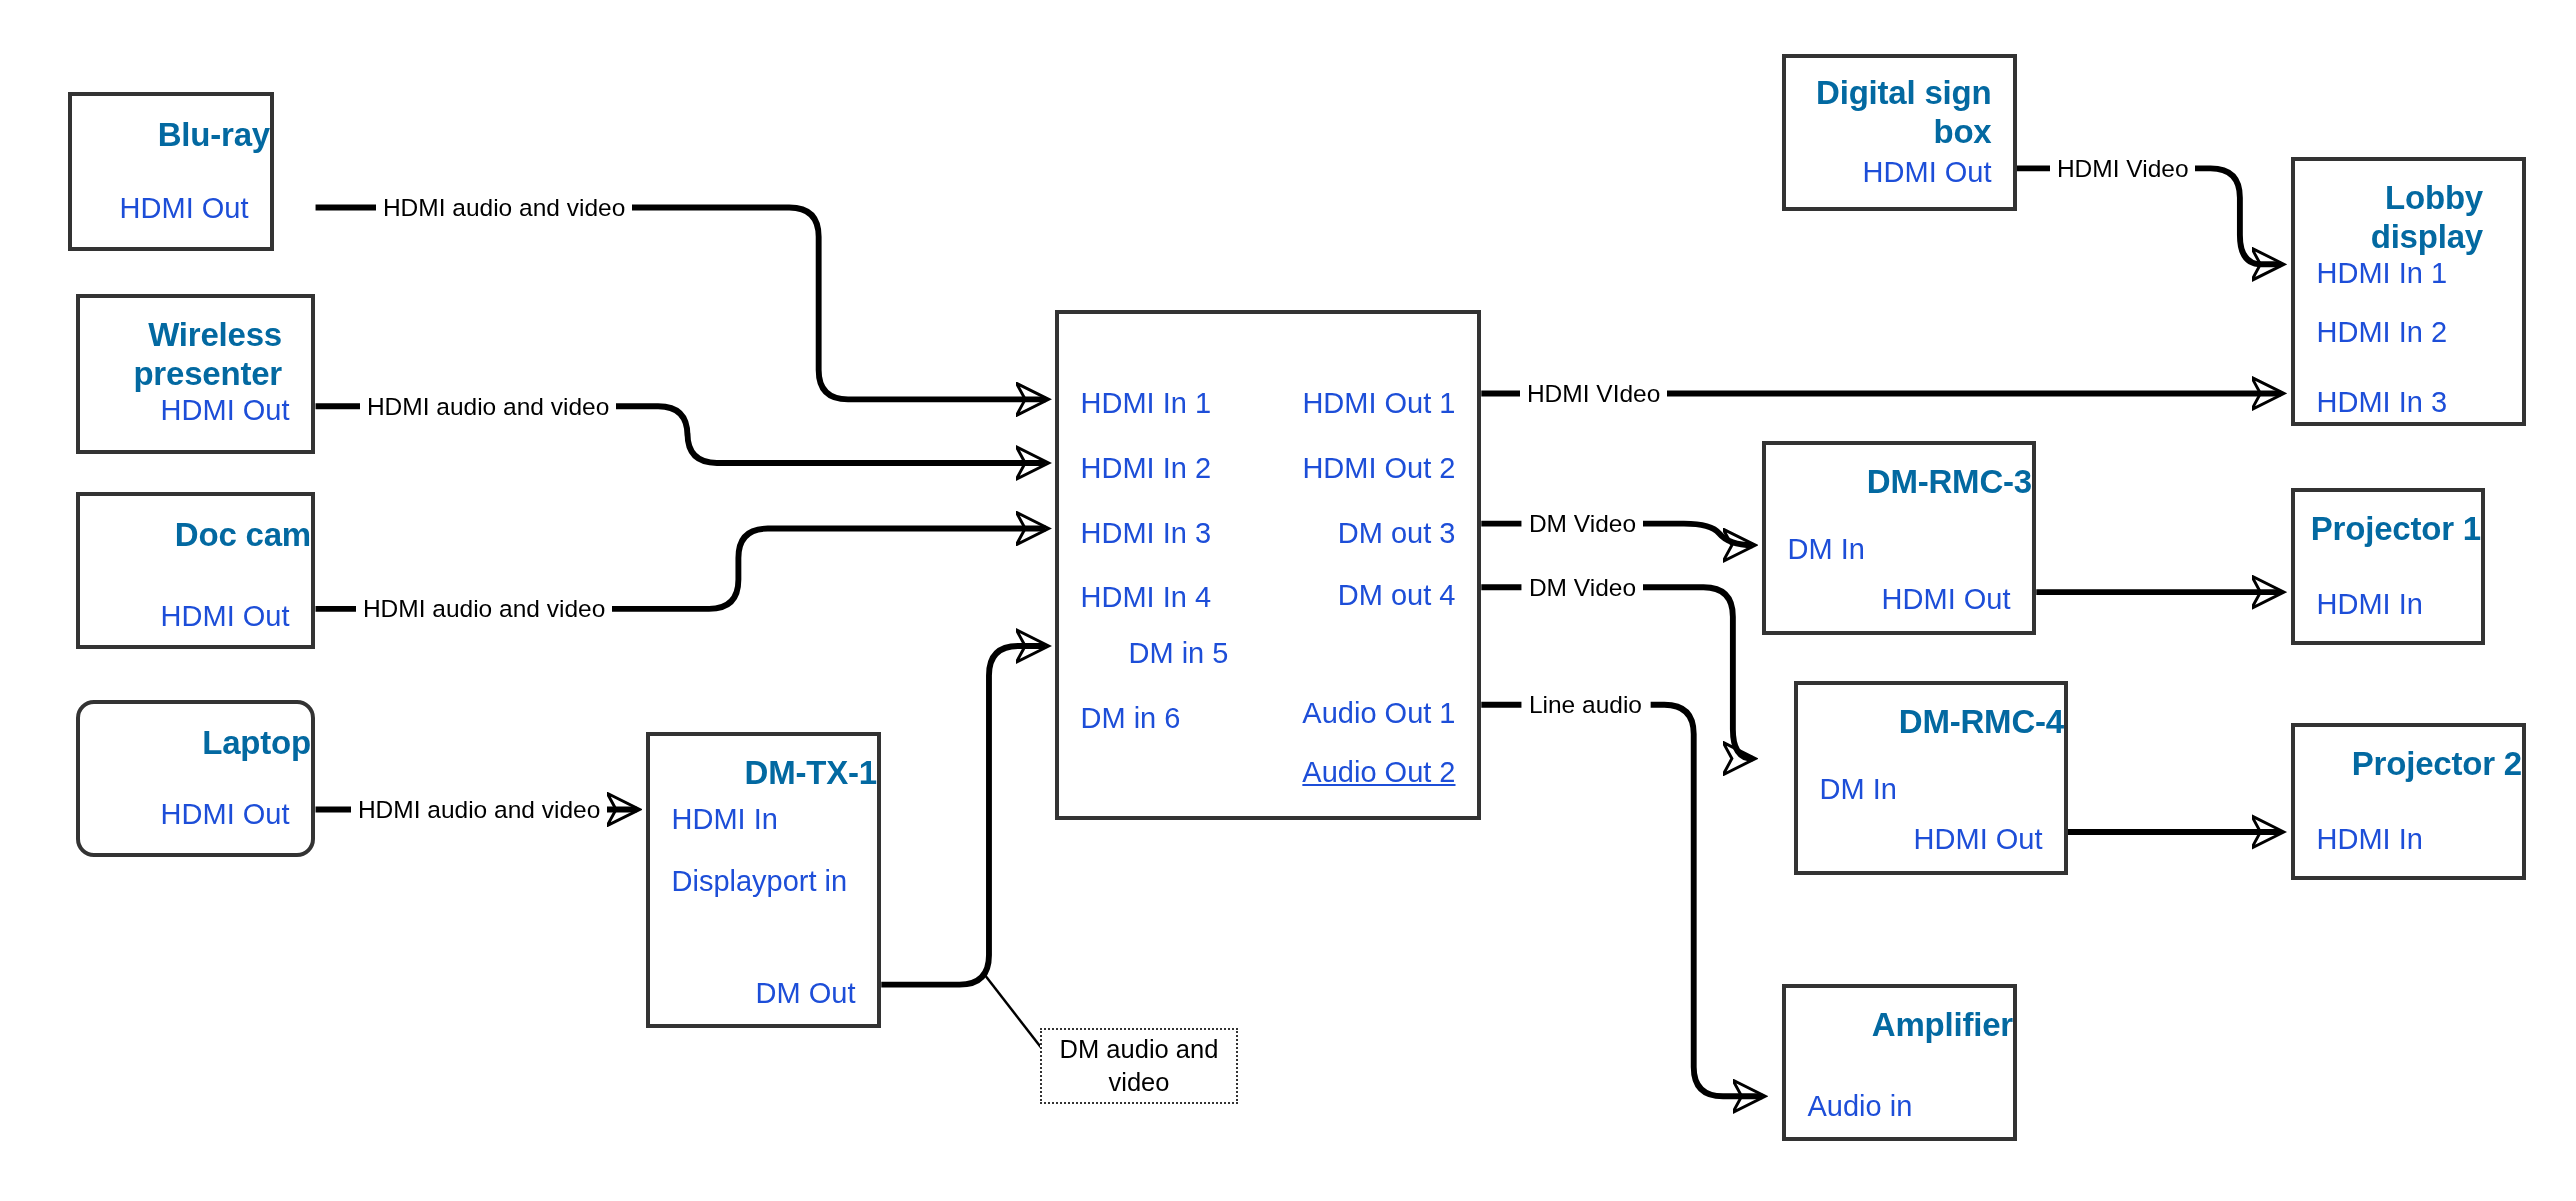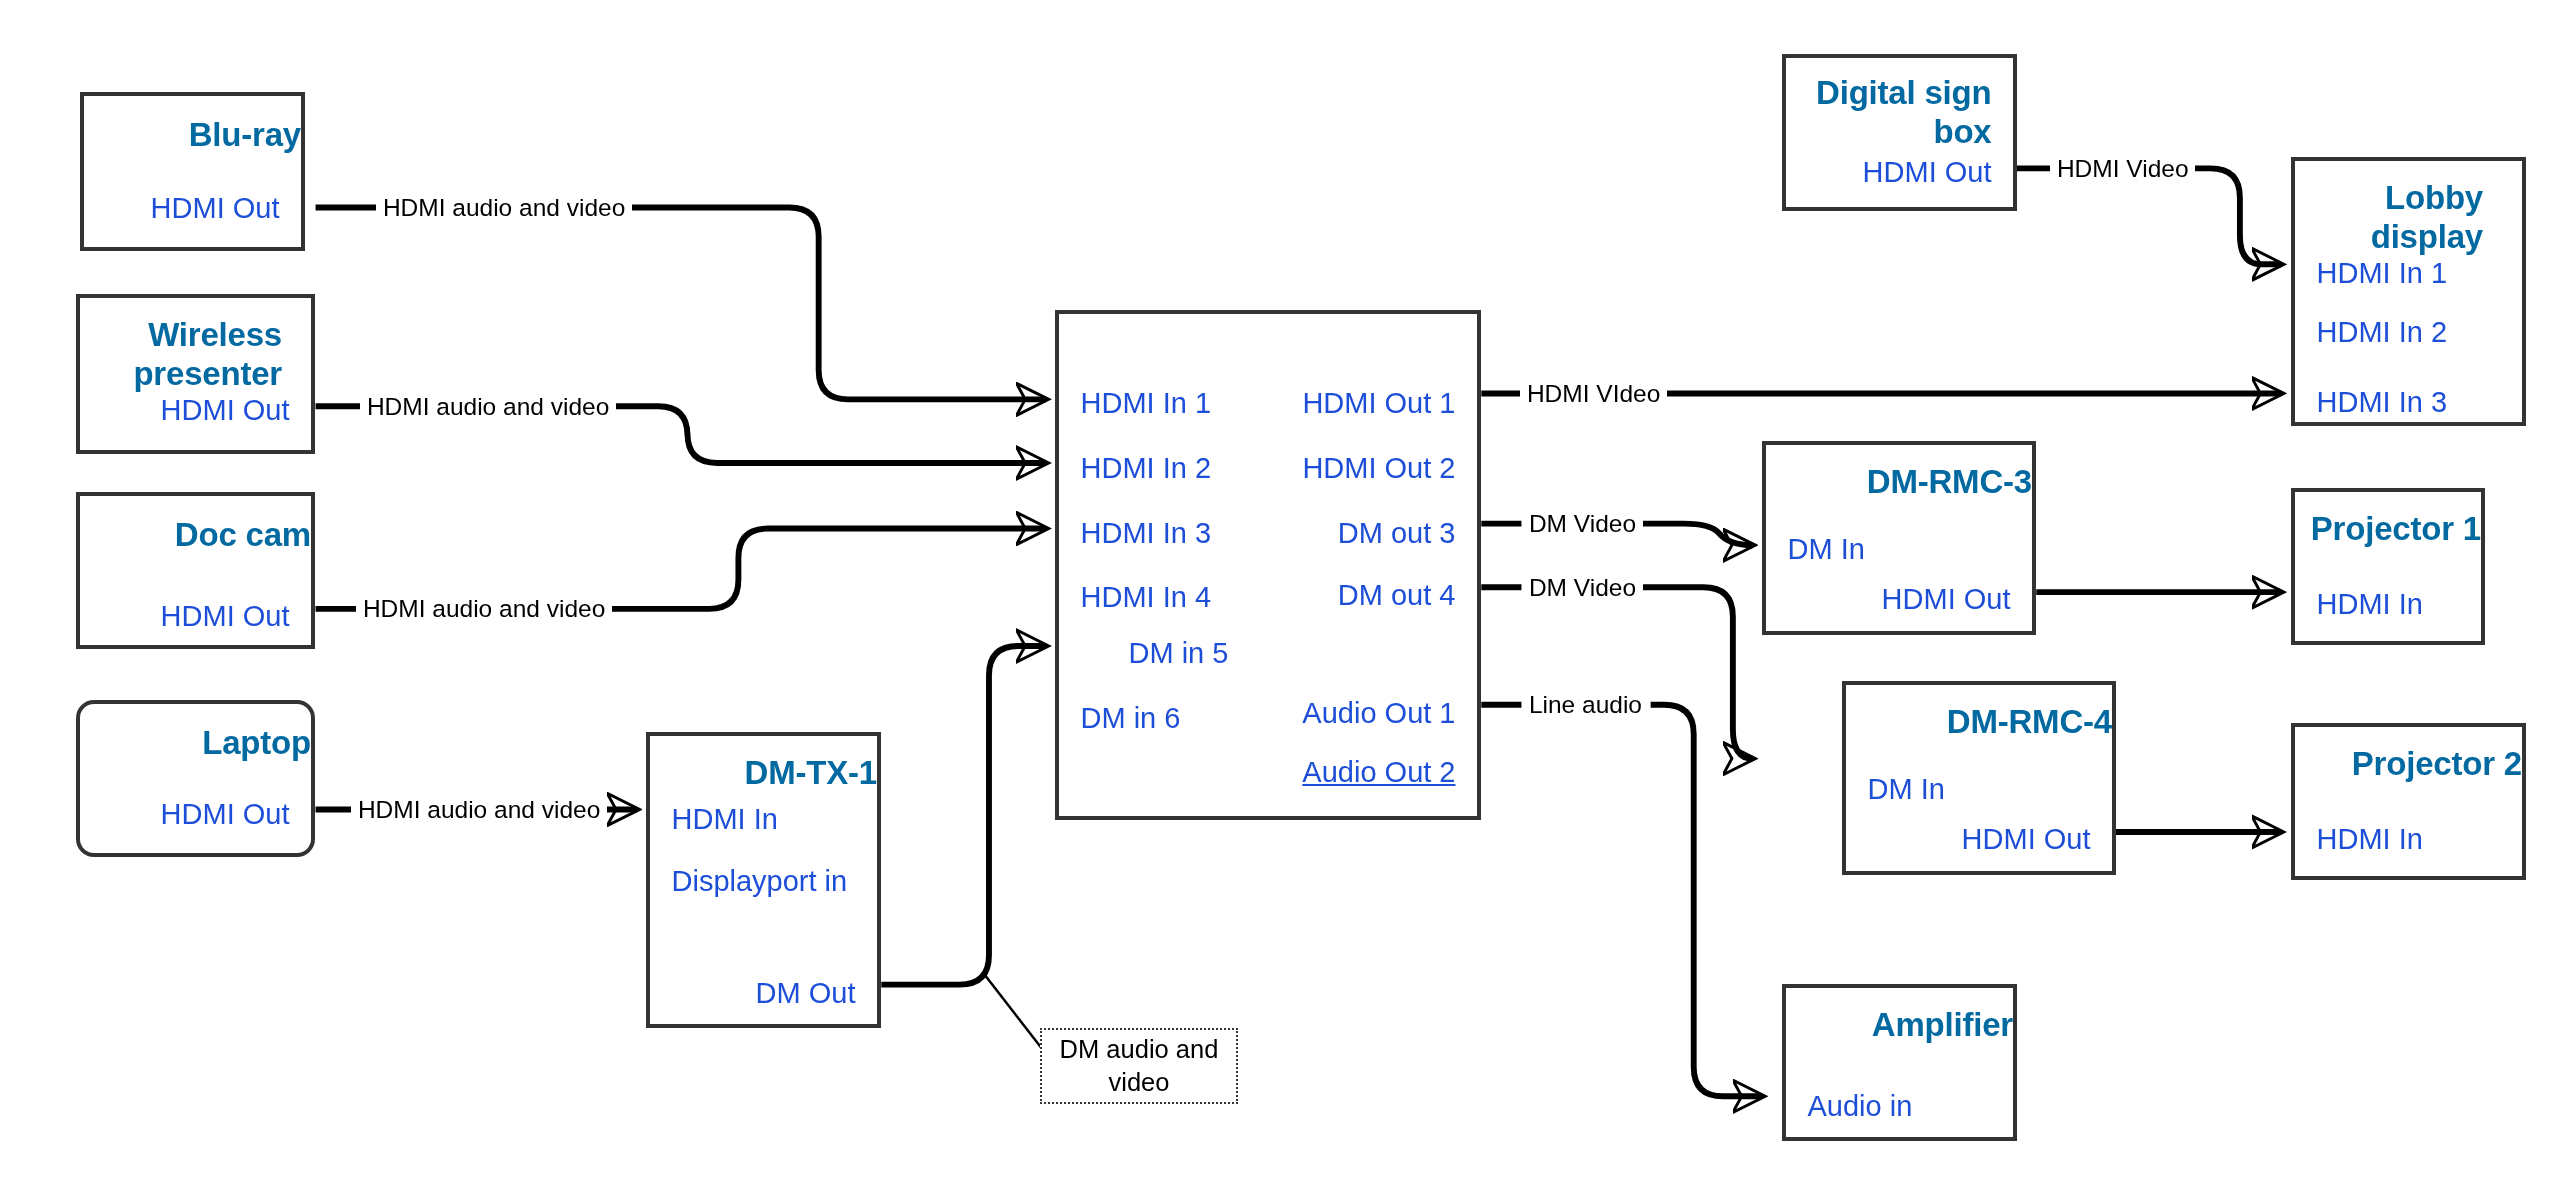--- a/index.html
+++ b/index.html
@@ -122,21 +122,21 @@
 
     <path class="wire" marker-end="url(#arrow)" d="M 1513 720 L 1554 720 M 1686 720 L 1700 720 Q 1730 720 1730 750 L 1730 1090 Q 1730 1120 1760 1120 L 1800 1120"></path>
 
     <path class="wire" marker-end="url(#arrow)" d="M 2060 172 L 2096 172 M 2228 172 L 2258 172 Q 2288 172 2288 202 L 2288 240 Q 2288 270 2310 270 L 2330 270"></path>
 
     <path class="wire" marker-end="url(#arrow)" d="M 2080 605 L 2330 605"></path>
 
     <path class="wire" marker-end="url(#arrow)" d="M 2080 850 L 2330 850"></path>
   </svg>
 
-  <div class="node" style="left:80px; top:92px; width:225px; height:159px;">
+  <div class="node" style="left:68px; top:92px; width:206px; height:159px;">
     <div class="node-title" style="top:19.6px;">Blu-ray</div>
     <div class="port right" style="top:98px;">HDMI Out</div>
   </div>
 
   <div class="node" style="left:76px; top:294px; width:239px; height:160px;">
     <div class="node-title" style="top:17.6px; padding:0 29px;">Wireless presenter</div>
     <div class="port right" style="top:98px;">HDMI Out</div>
   </div>
 
   <div class="node" style="left:76px; top:492px; width:239px; height:157px;">
@@ -182,21 +182,21 @@
     <div class="port left" style="top:157px;">HDMI In 2</div>
     <div class="port left" style="top:227px;">HDMI In 3</div>
   </div>
 
   <div class="node" style="left:1762px; top:441px; width:274px; height:194px;">
     <div class="node-title" style="top:17.6px;">DM-RMC-3</div>
     <div class="port left" style="top:90px;">DM In</div>
     <div class="port right" style="top:140px;">HDMI Out</div>
   </div>
 
-  <div class="node" style="left:1842px; top:681px; width:274px; height:194px;">
+  <div class="node" style="left:1794px; top:681px; width:274px; height:194px;">
     <div class="node-title" style="top:17.6px;">DM-RMC-4</div>
     <div class="port left" style="top:90px;">DM In</div>
     <div class="port right" style="top:140px;">HDMI Out</div>
   </div>
 
   <div class="node" style="left:2291px; top:488px; width:194px; height:157px;text-decoration:underline;">
     <div class="node-title" style="top:17.6px;">Projector 1</div>
     <div class="port left" style="top:98px;">HDMI In</div>
   </div>
 

